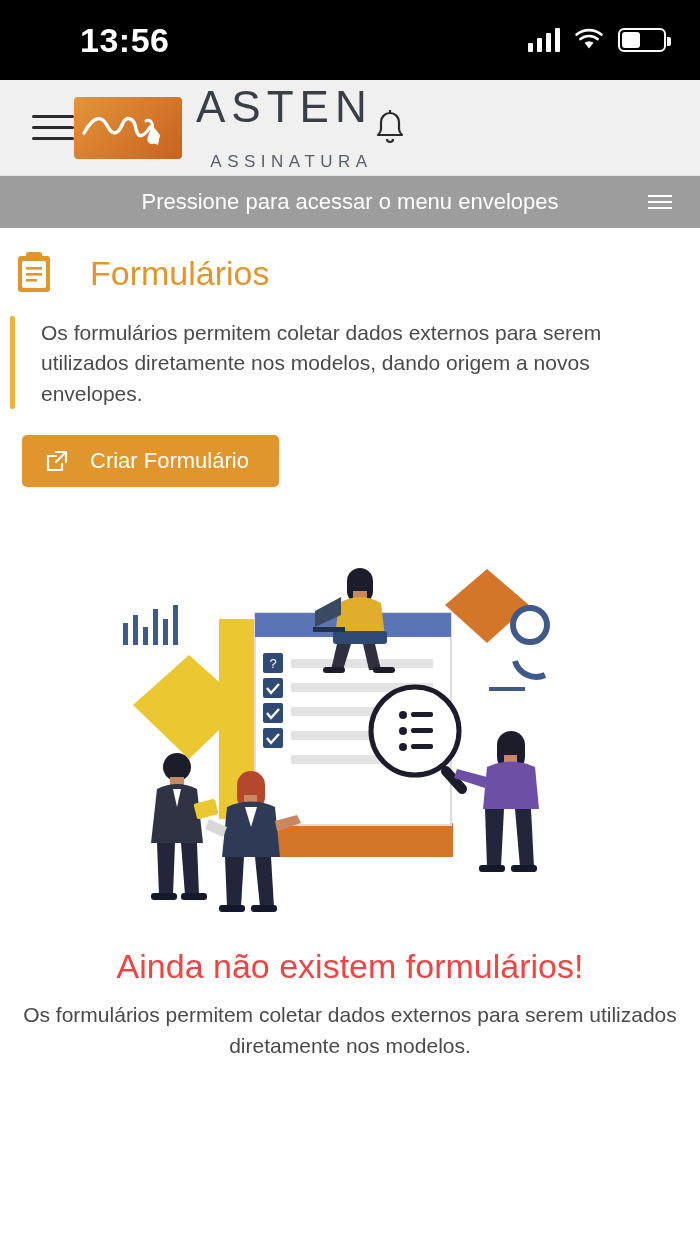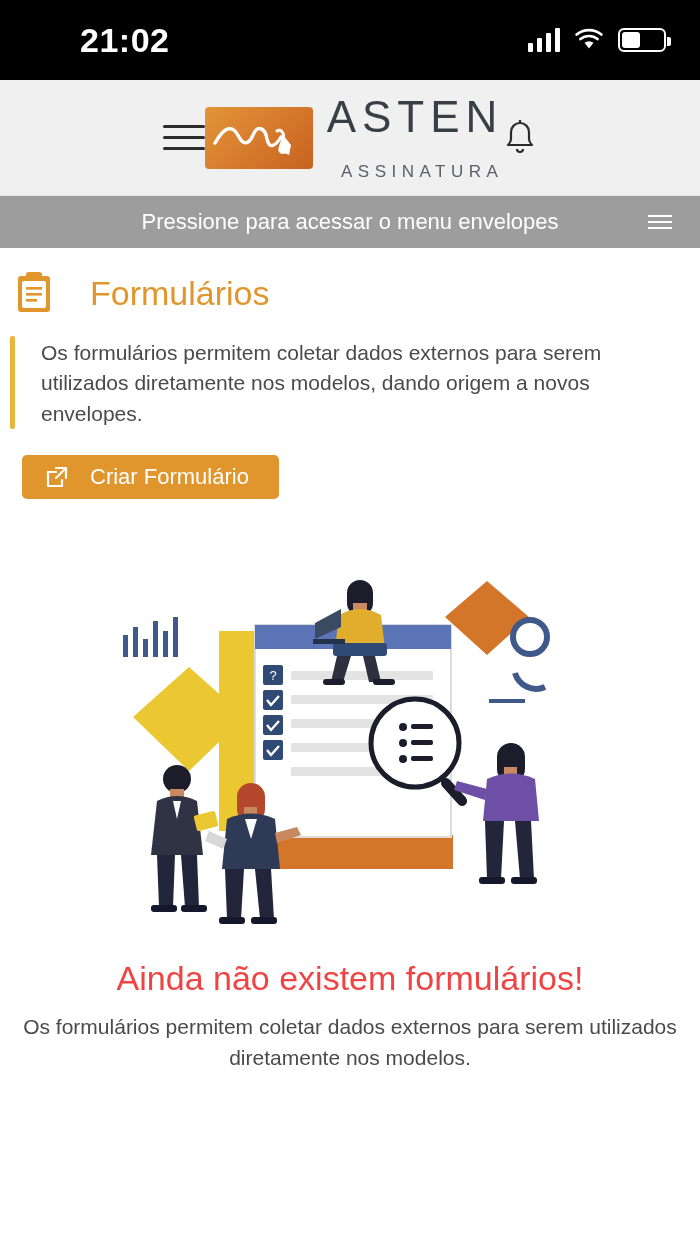--- a/index.html
+++ b/index.html
@@ -72,25 +72,25 @@
   .battery b {
     display: block;
     height: 100%;
     width: 45%;
     background: #ffffff;
     border-radius: 3px;
   }
 
   
   .appbar {
-    height: 116px;
+    height: 96px;
     background: #f0f0f0;
     display: flex;
     align-items: center;
-    justify-content: center;
+    justify-content: flex-start;
     padding: 0 32px;
     border-bottom: 1px solid #e3e3e3;
   }
   .hamburger {
     width: 42px;
     display: flex;
     flex-direction: column;
     gap: 8px;
     cursor: pointer;
   }
@@ -198,21 +198,21 @@
     line-height: 1.45;
     color: #4a4a4a;
     padding-top: 2px;
   }
 
   .create-btn {
     margin: 26px 0 0 22px;
     background: #e0962c;
     border: none;
     border-radius: 5px;
-    height: 44px;
+    height: 52px;
     padding: 0 30px 0 22px;
     display: inline-flex;
     align-items: center;
     gap: 20px;
     color: #ffffff;
     font-size: 22px;
     font-family: "Liberation Sans", sans-serif;
     cursor: pointer;
   }
   .create-btn .ext-icon { width: 26px; height: 26px; flex: none; }
@@ -238,21 +238,21 @@
     font-size: 21px;
     color: #4a4a4a;
     line-height: 1.45;
     margin: 14px 14px 0 14px;
   }
 </style>
 </head>
 <body>
 
 <div class="statusbar">
-  <div class="status-time">21:02</div>
+  <div class="status-time">13:56</div>
   <div class="status-right">
     <div class="signal-bars">
       <i></i>
         <i></i>
         <i></i>
         <i></i>
     </div>
     <svg width="30" height="24" viewBox="0 0 30 24">
       <path d="M15 20.5 L10.5 14.8 A7.6 7.6 0 0 1 19.5 14.8 Z" fill="#fff"></path>
       <path d="M6.4 11.1 A13.6 13.6 0 0 1 23.6 11.1" stroke="#fff" stroke-width="2.6" fill="none" stroke-linecap="round"></path>

